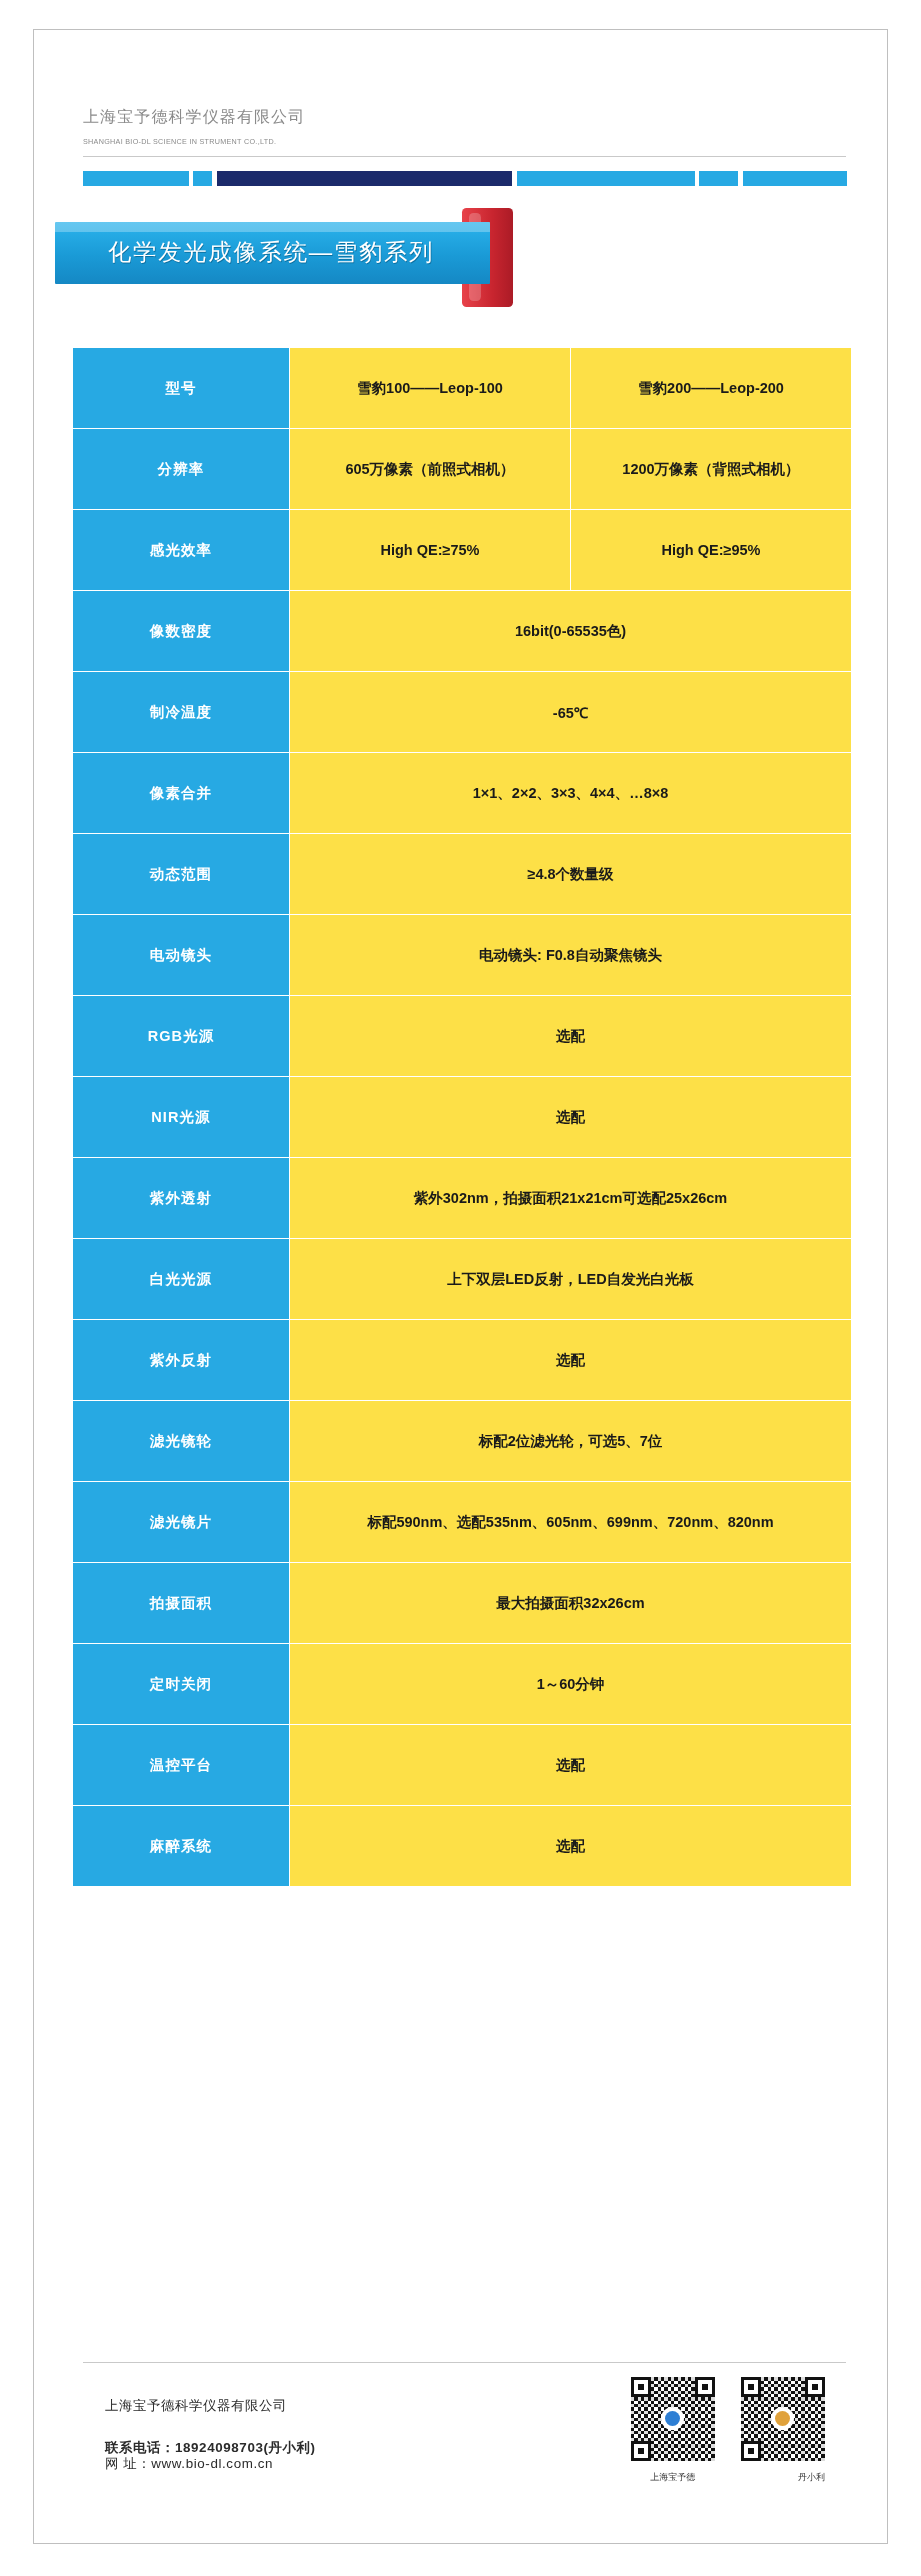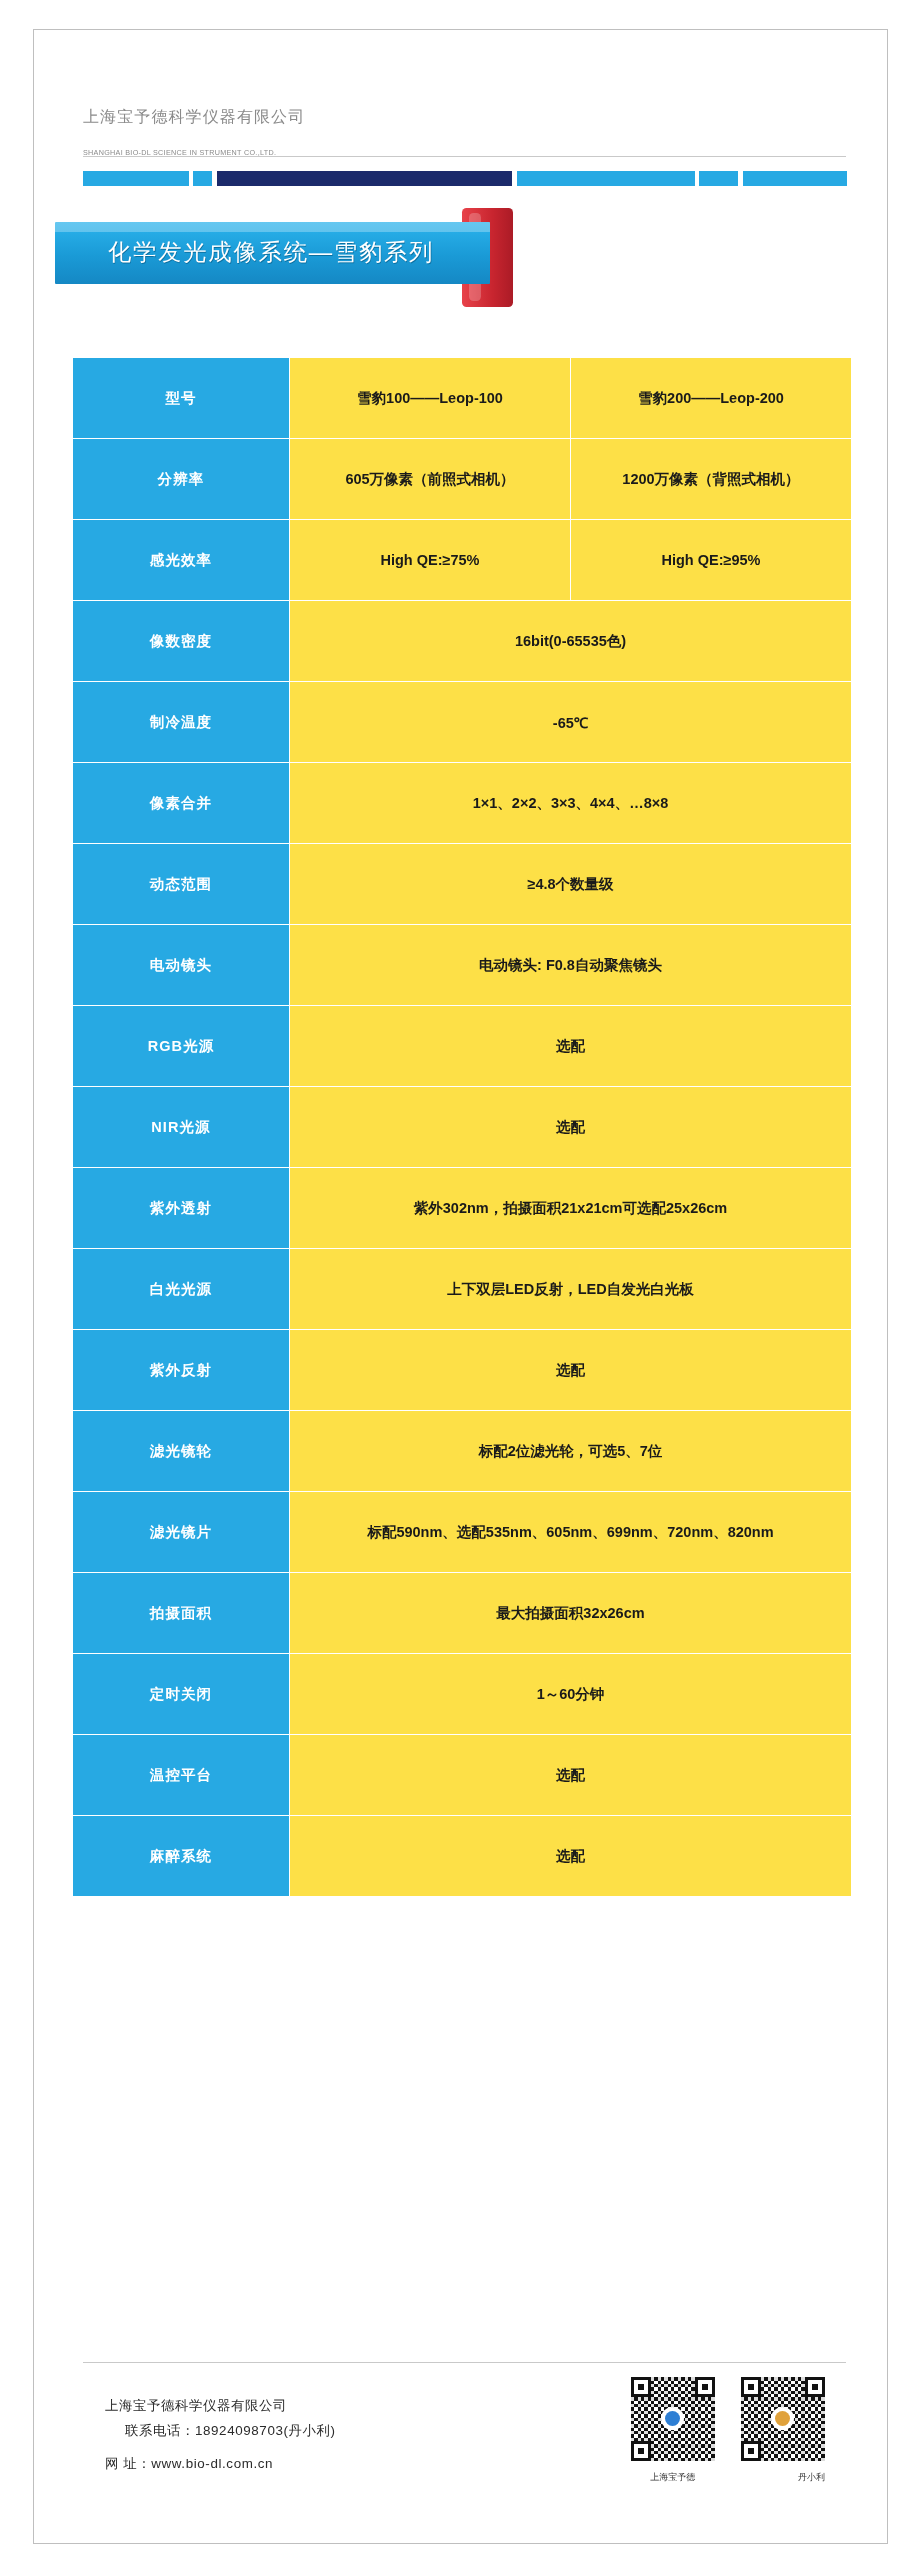--- a/index.html
+++ b/index.html
@@ -44,21 +44,21 @@
     left: 50px;
     top: 40px;
     font-size: 16px;
     color: #8a8a8a;
     letter-spacing: 1.1px;
     font-family: "Liberation Sans", sans-serif;
   }
   .company-en {
     position: absolute;
     left: 50px;
-    top: 81px;
+    top: 70px;
     font-size: 7.2px;
     color: #8a8a8a;
     letter-spacing: 0.3px;
     white-space: nowrap;
   }
   .header-rule {
     position: absolute;
     left: 50px;
     top: 89px;
     width: 763px;
@@ -130,21 +130,21 @@
     width: 12.3px;
     height: 88px;
     background: rgba(255,255,255,0.22);
     border-radius: 4.5px;
   }
 
   
   table.spec {
     position: absolute;
     left: 72px;
-    top: 357px;
+    top: 347px;
     width: 780px;
     border-collapse: collapse;
     table-layout: fixed;
   }
   table.spec td {
     border: 0.6px solid #ffffff;
     box-sizing: border-box;
     height: 81px;
     vertical-align: middle;
     text-align: center;
@@ -184,21 +184,21 @@
   }
   .f-line {
     position: absolute;
     left: 72px;
     font-size: 13.4px;
     color: #2b2b2b;
     letter-spacing: 0.6px;
     white-space: nowrap;
   }
   .f1 { top: 40px; }
-  .f2 { top: 65px; font-weight: normal; margin-left: 20px; }
+  .f2 { top: 82px; font-weight: bold; }
   .f3 { top: 98px; }
 
   .qr-wrap {
     position: absolute;
     left: 591px;
     top: 20px;
     width: 234px;
     height: 139px;
   }
   .qr {

